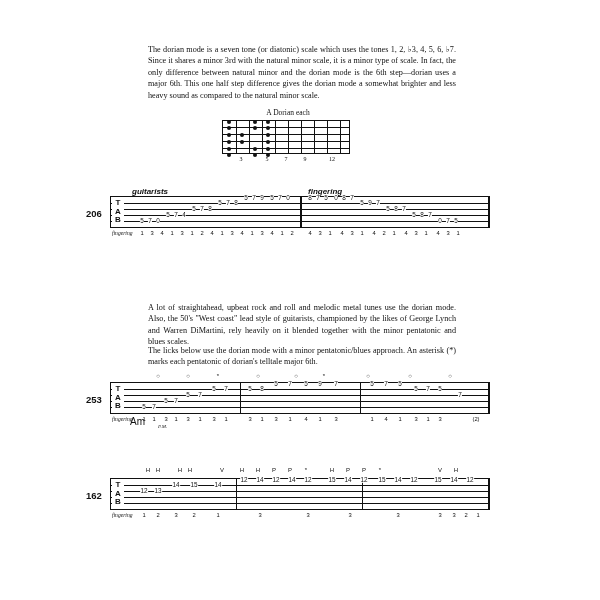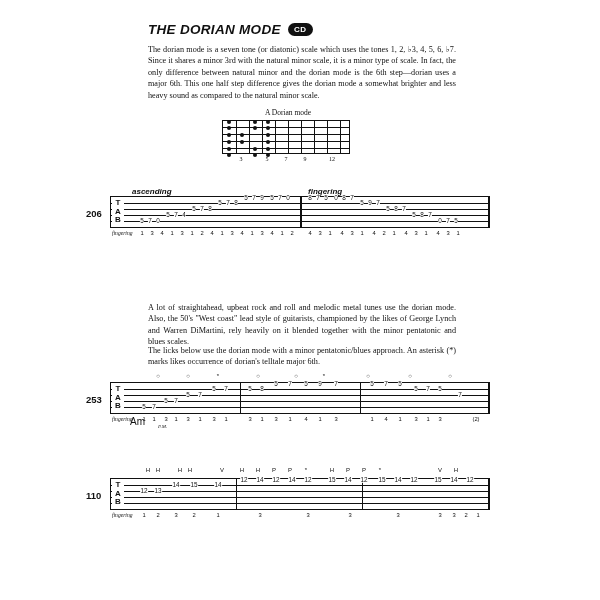--- a/index.html
+++ b/index.html
@@ -236,29 +236,25 @@
     text-align: center;
     font-size: 7.5px;
     font-family: "Liberation Serif", serif;
   }
 </style>
 </head>
 <body>
 
 <div class="page">
 
-  <div class="heading-row">
-    <div class="heading-title">THE DORIAN MODE</div>
-    <div class="cd-badge">CD</div>
-  </div>
 
   <div class="para p1">The dorian mode is a seven tone (or diatonic) scale which uses the tones 1, 2, ♭3, 4, 5, 6, ♭7.  Since it shares a minor 3rd with the natural minor scale, it is a minor type of scale.  In fact, the only difference between natural minor and the dorian mode is the 6th step—dorian uses a major 6th.  This one half step difference gives the dorian mode a somewhat brighter and less heavy sound as compared to the natural minor scale.</div>
 
   <div class="diagram-wrap">
-    <div class="diagram-title">A Dorian mode</div>
+    <div class="diagram-title">A Dorian each</div>
     <div class="fretboard">
       <div class="hline" style="top:6px"></div>
       <div class="hline" style="top:13px"></div>
       <div class="hline" style="top:20px"></div>
       <div class="hline" style="top:27px"></div>
       <div class="vline" style="left:13px"></div>
       <div class="vline" style="left:26px"></div>
       <div class="vline" style="left:39px"></div>
       <div class="vline" style="left:52px"></div>
       <div class="vline" style="left:65px"></div>
@@ -291,21 +287,21 @@
       <span style="left:45px">5</span>
       <span style="left:64px">7</span>
       <span style="left:83px">9</span>
       <span style="left:110px">12</span>
     </div>
   </div>
 
   <div class="system" style="top:196px">
     <div class="sys-number">206</div>
 
-    <div class="sec-label" style="left:22px; top:-9px">ascending</div>
+    <div class="sec-label" style="left:22px; top:-9px">guitarists</div>
     <div class="sec-label" style="left:198px; top:-9px">fingering</div>
 
     <div class="staff">
       <div class="sline" style="top:6px"></div>
       <div class="sline" style="top:12px"></div>
       <div class="sline" style="top:18px"></div>
       <div class="sline" style="top:24px"></div>
 
       <div class="tab-letters">
         <span>T</span>
@@ -386,21 +382,21 @@
       <span class="fn" style="left:296px">4</span>
       <span class="fn" style="left:306px">3</span>
       <span class="fn" style="left:316px">1</span>
       <span class="fn" style="left:328px">4</span>
       <span class="fn" style="left:338px">3</span>
       <span class="fn" style="left:348px">1</span>
     </div>
   </div>
 
   <div class="para p2">A lot of straightahead, upbeat rock and roll and melodic metal tunes use the dorian mode.  Also, the 50's "West coast" lead style of guitarists, championed by the likes of George Lynch and Warren DiMartini, rely heavily on it blended together with the minor pentatonic and blues scales.</div>
-  <div class="para p3">The licks below use the dorian mode with a minor pentatonic/blues approach.  An asterisk (*) marks likes occurrence of dorian's telltale major 6th.</div>
+  <div class="para p3">The licks below use the dorian mode with a minor pentatonic/blues approach.  An asterisk (*) marks each pentatonic of dorian's telltale major 6th.</div>
 
   <div class="system" style="top:382px">
     <div class="sys-number">253</div>
 
     <div class="chordname" style="left:20px; top:-14px">Am</div>
 
     <div class="artic" style="left:48px;  top:-9px">○</div>
     <div class="artic" style="left:78px;  top:-9px">○</div>
     <div class="artic" style="left:108px; top:-9px">*</div>
     <div class="artic" style="left:148px; top:-9px">○</div>
@@ -474,21 +470,21 @@
       <span class="fn" style="left:306px">3</span>
       <span class="fn" style="left:318px">1</span>
       <span class="fn" style="left:330px">3</span>
       <span class="fn" style="left:366px">(2)</span>
     </div>
 
     <div style="position:absolute; left:48px; top:42px; font-size:5px; font-style:italic;">P.M.</div>
   </div>
 
   <div class="system" style="top:478px">
-    <div class="sys-number">110</div>
+    <div class="sys-number">162</div>
 
     <div class="artic" style="left:38px;  top:-11px">H</div>
     <div class="artic" style="left:48px;  top:-11px">H</div>
     <div class="artic" style="left:70px;  top:-11px">H</div>
     <div class="artic" style="left:80px;  top:-11px">H</div>
     <div class="artic" style="left:112px; top:-11px">V</div>
     <div class="artic" style="left:132px; top:-11px">H</div>
     <div class="artic" style="left:148px; top:-11px">H</div>
     <div class="artic" style="left:164px; top:-11px">P</div>
     <div class="artic" style="left:180px; top:-11px">P</div>

